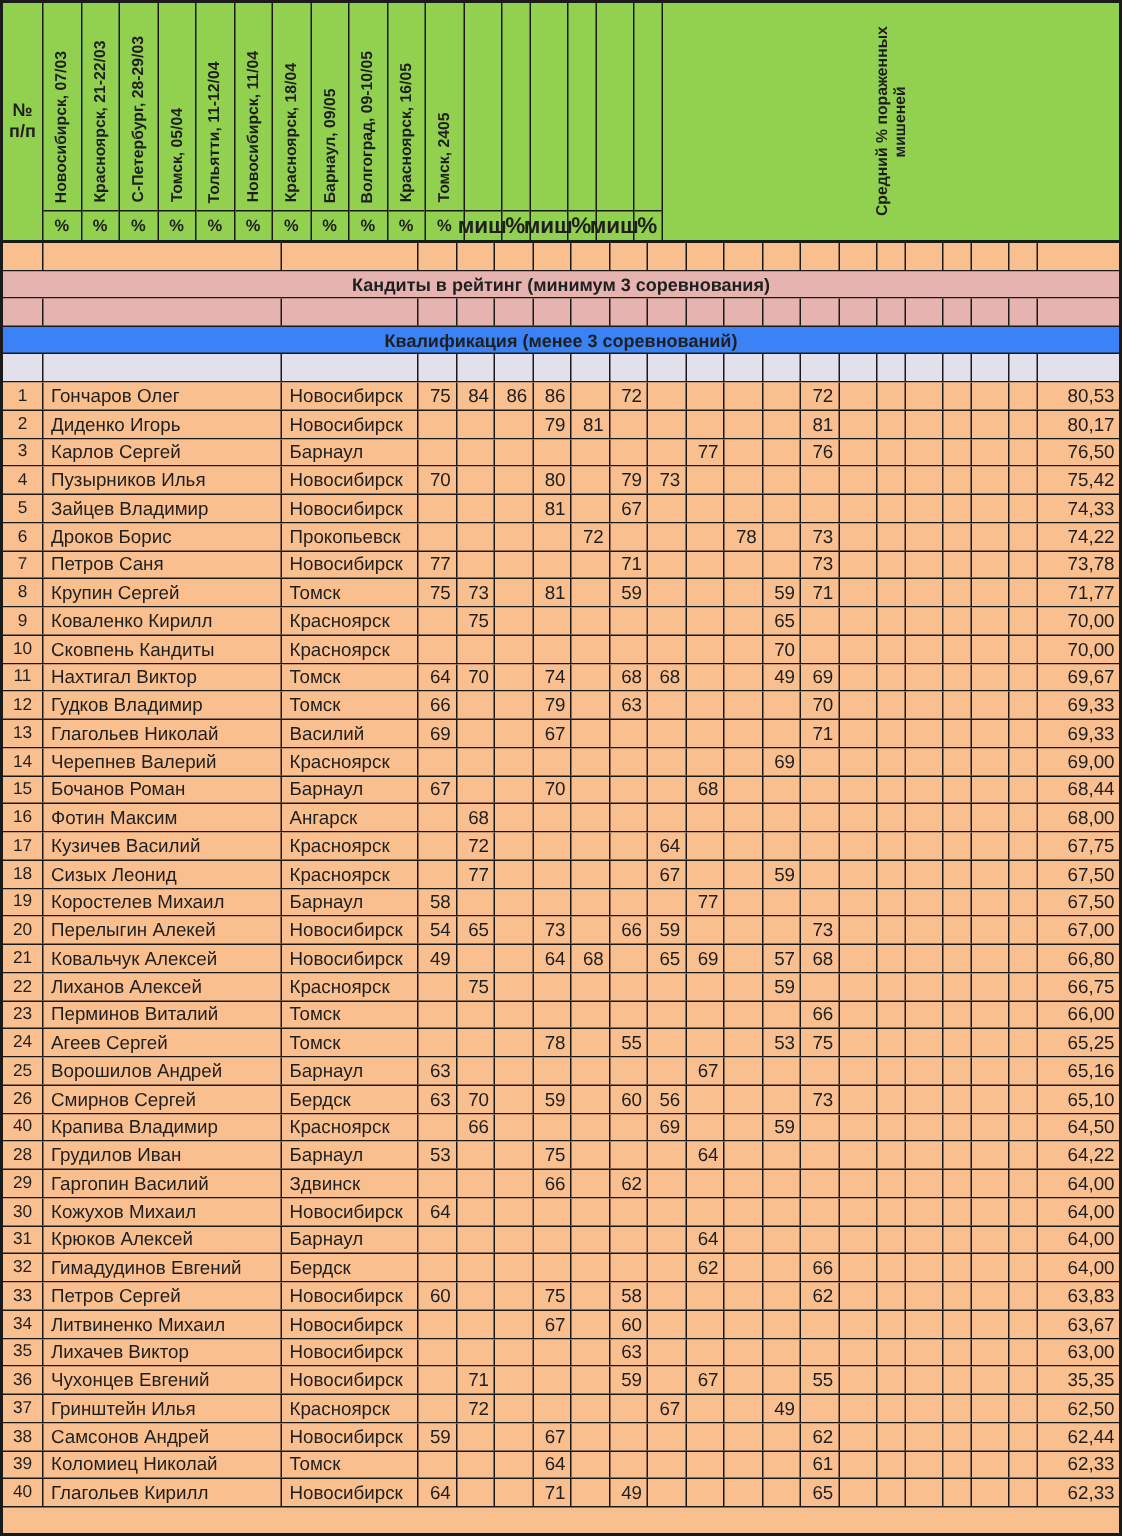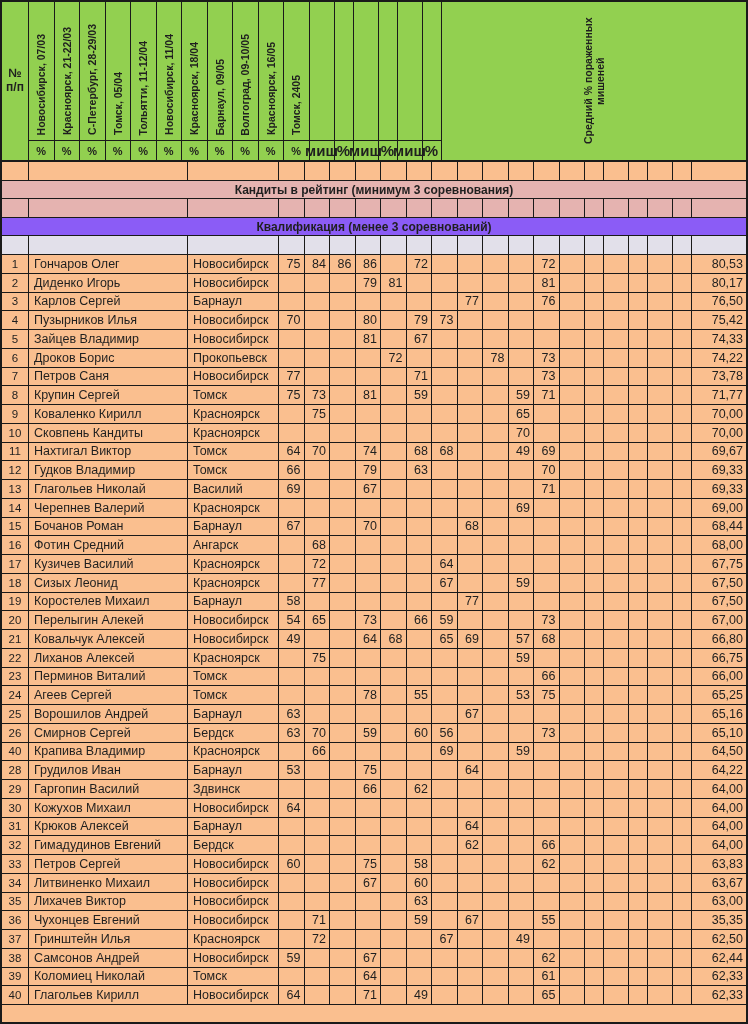--- a/index.html
+++ b/index.html
@@ -201,21 +201,21 @@
       <div class="cell c-s"></div>
       <div class="cell c-m"></div>
       <div class="cell c-p"></div>
       <div class="cell c-m"></div>
       <div class="cell c-p"></div>
       <div class="cell c-m"></div>
       <div class="cell c-p"></div>
       <div class="cell c-avg"></div>
     </div>
 
-  <div class="row section-row bg-lav" style="background: #8b5cf6;">
+  <div class="row section-row bg-lav" style="background: #3b82f6;">
     <span>Квалификация (менее 3 соревнований)</span>
   </div>
   <div class="row empty-row bg-lav" style="background: rgb(226, 224, 234);">
       <div class="cell c-num"></div>
       <div class="cell c-fio"></div>
       <div class="cell c-city"></div>
       <div class="cell c-s"></div>
       <div class="cell c-s"></div>
       <div class="cell c-s"></div>
       <div class="cell c-s"></div>
@@ -576,21 +576,21 @@
         <div class="cell c-m"></div>
         <div class="cell c-p"></div>
         <div class="cell c-m"></div>
         <div class="cell c-p"></div>
         <div class="cell c-m"></div>
         <div class="cell c-p"></div>
         <div class="cell c-avg t-right">68,44</div>
       </div>
       <div class="row data-row">
         <div class="cell c-num t-center num-cell">16</div>
-        <div class="cell c-fio t-left">Фотин Средний</div>
+        <div class="cell c-fio t-left">Фотин Максим</div>
         <div class="cell c-city t-left">Ангарск</div>
         <div class="cell c-s t-right"></div>
         <div class="cell c-s t-right">68</div>
         <div class="cell c-s t-right"></div>
         <div class="cell c-s t-right"></div>
         <div class="cell c-s t-right"></div>
         <div class="cell c-s t-right"></div>
         <div class="cell c-s t-right"></div>
         <div class="cell c-s t-right"></div>
         <div class="cell c-s t-right"></div>

